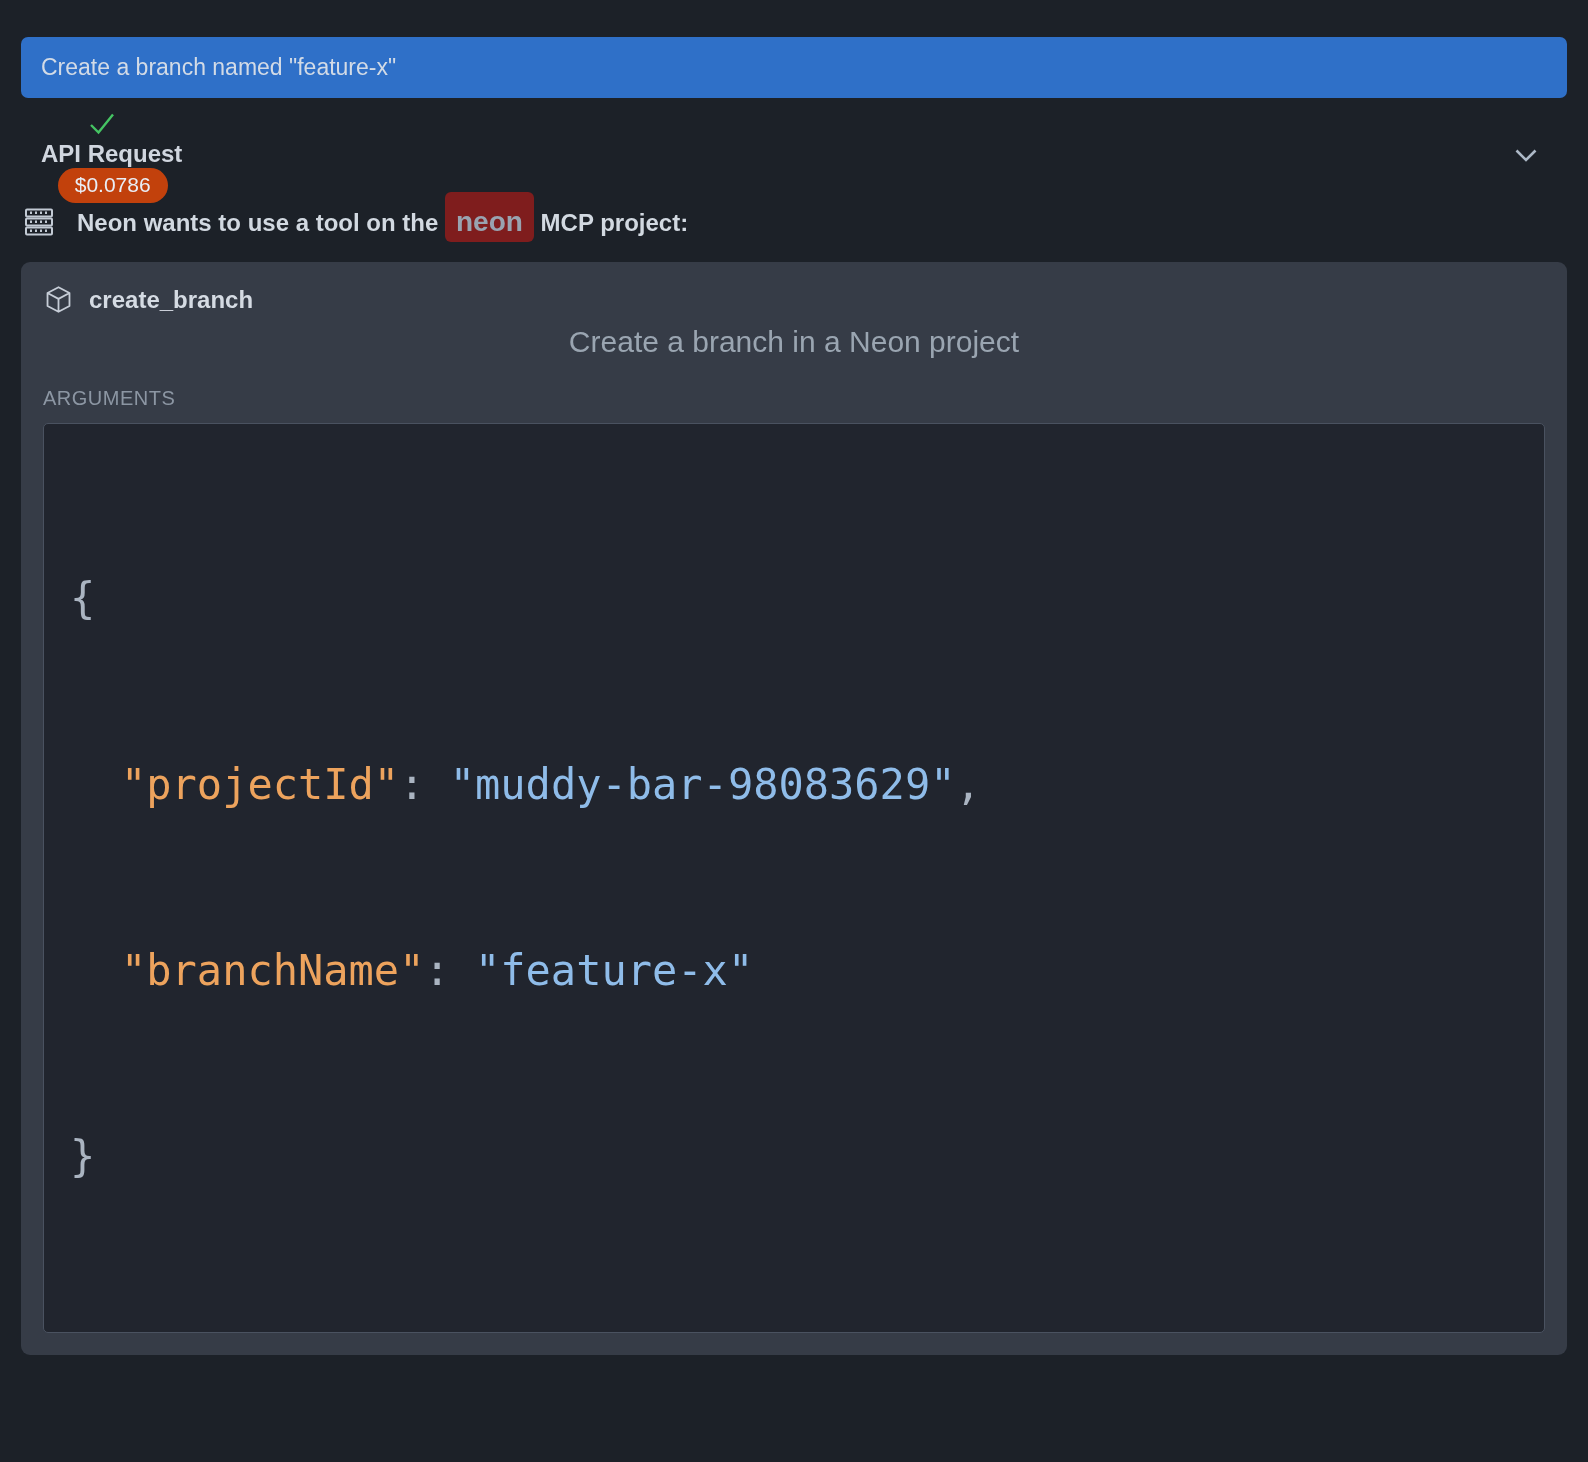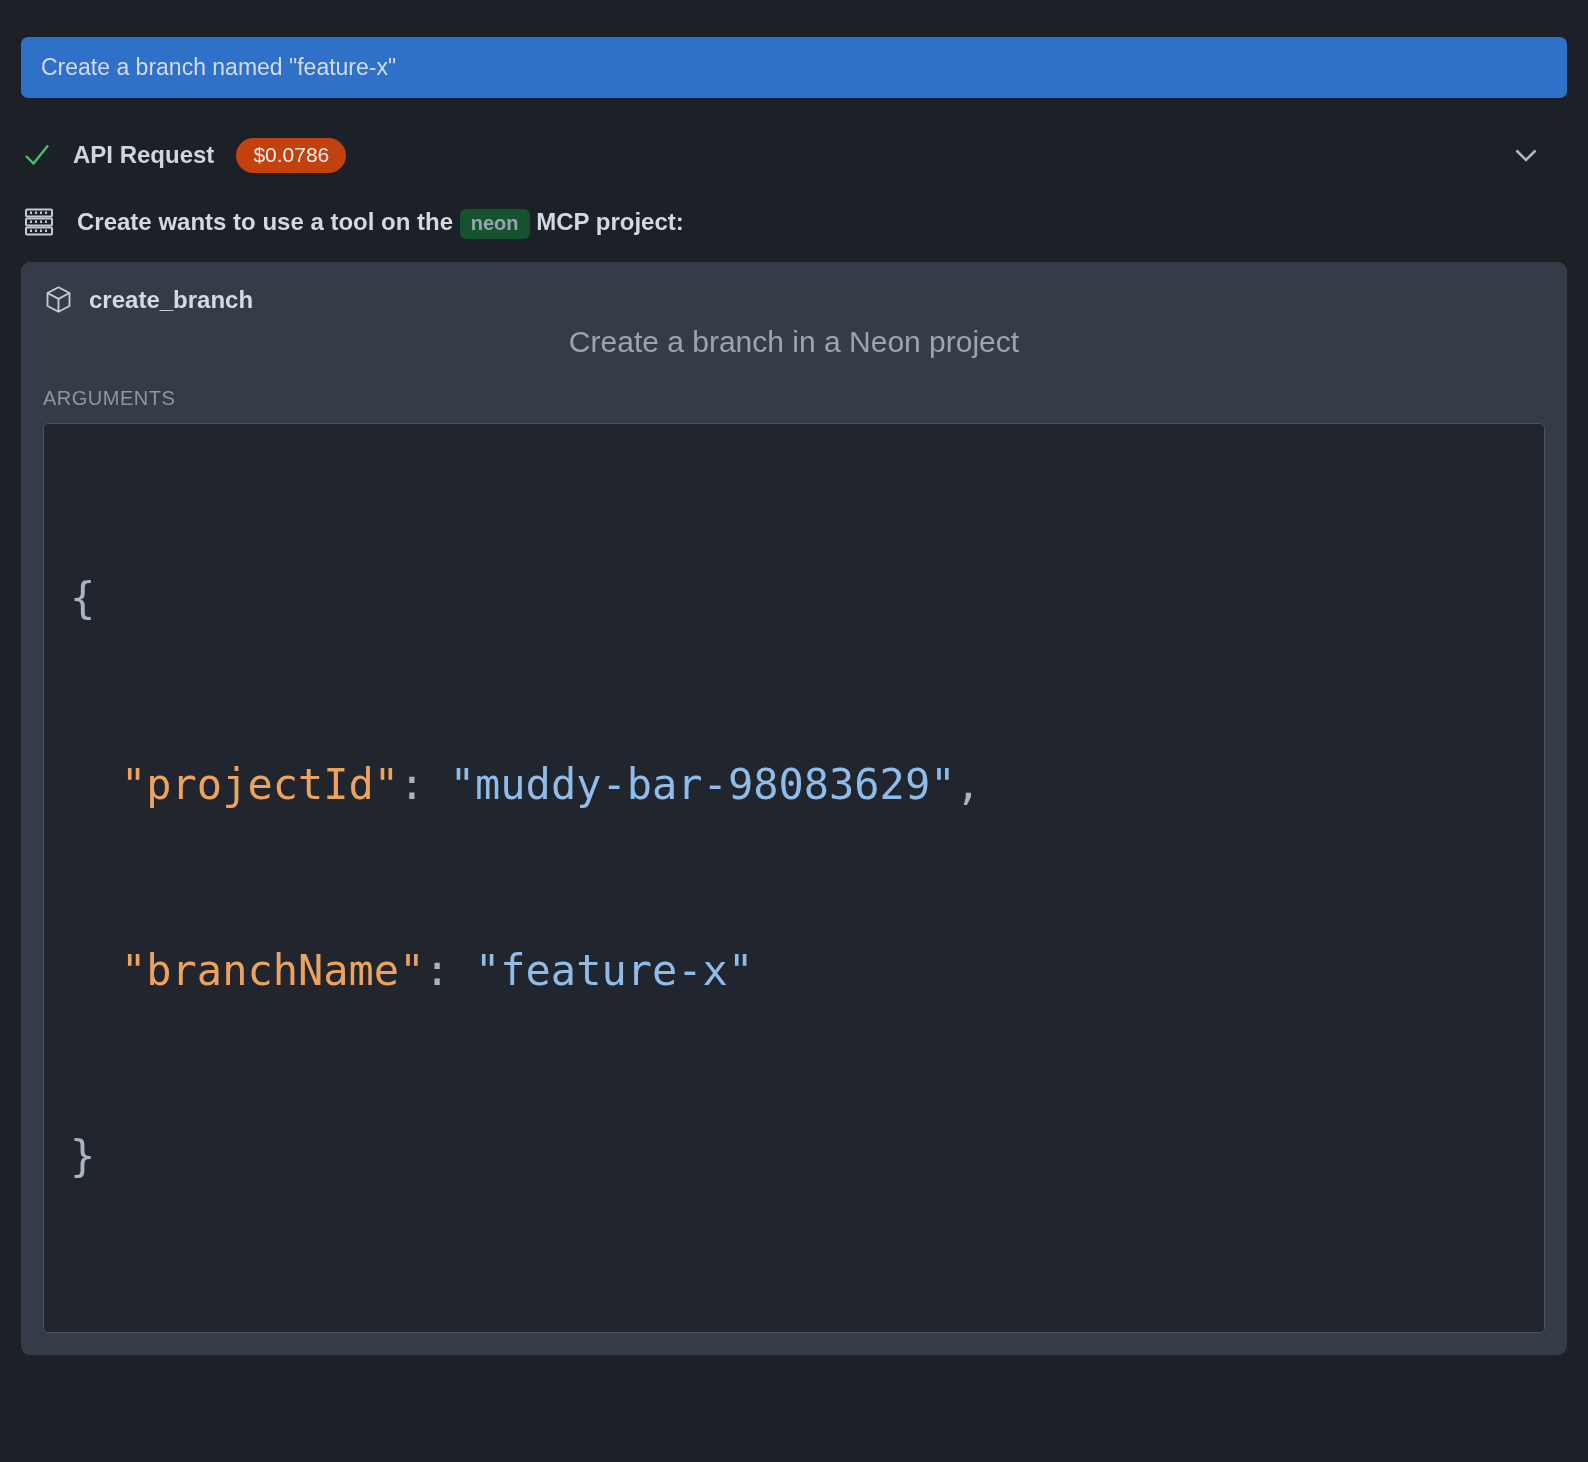--- a/index.html
+++ b/index.html
@@ -20,21 +20,21 @@
     padding: 0 20px;
     margin-bottom: 34px;
     cursor: pointer;
   }
   .banner-text { color: #d3dbe6; font-size: 23px; }
   
   .api-row {
     display: flex; align-items: center; justify-content: space-between;
     height: 46px;
   }
-  .api-left { display: flex; align-items: center; }
+  .api-left { display: flex; align-items: center; flex-direction: column; }
   .api-label { color: #d0d6df; font-size: 24px; font-weight: bold; margin-left: 20px; }
   .cost-badge {
     margin-left: 22px;
     background: #c2410c; color: #e9eef6;
     font-size: 21px;
     padding: 5px 17px 6px 17px;
     border-radius: 18px;
   }
   .chevron { margin-right: 25px; cursor: pointer; flex-shrink: 0; }
   
@@ -55,24 +55,24 @@
     display: inline-block;
   }
   
   .tool-ask {
     margin-top: 26px;
     display: flex; align-items: center;
   }
   .tool-ask-text { margin-left: 20px; color: #d2d9e1; font-size: 24px; font-weight: bold; }
   .server-chip {
     font-weight: 600;
-    background: #14532d; color: #99a3b0;
+    background: #7f1d1d; color: #99a3b0;
     border-radius: 6px;
-    padding: 3px 11px 5px 11px;
-    font-size: 20px;
+    padding: 14px 11px 5px 11px;
+    font-size: 28px;
   }
   
   .tool-card {
     margin-top: 22px;
     background: #363c47;
     border-radius: 9px;
     padding: 22px 22px 22px 22px;
   }
   .tool-title-row { display: flex; align-items: center; }
   .tool-title { margin-left: 15px; color: #d5dbe3; font-size: 24px; font-weight: bold; }
@@ -126,21 +126,21 @@
     <svg width="36" height="36" viewBox="0 0 36 36" fill="none">
       <g stroke="#c2cad4" stroke-width="2">
         <rect x="5" y="5.5" width="26" height="7" rx="1"></rect>
         <path d="M10 7.5 V10 M15 7.5 V10 M20 7.5 V10 M25 7.5 V10"></path>
         <rect x="5" y="14.5" width="26" height="7" rx="1"></rect>
         <path d="M10 16.5 V19 M15 16.5 V19 M20 16.5 V19 M25 16.5 V19"></path>
         <rect x="5" y="23.5" width="26" height="7" rx="1"></rect>
         <path d="M10 25.5 V28 M15 25.5 V28 M20 25.5 V28 M25 25.5 V28"></path>
       </g>
     </svg>
-    <div class="tool-ask-text"><span>Create wants to use a tool on the </span><span class="server-chip">neon</span><span> MCP project:</span></div>
+    <div class="tool-ask-text"><span>Neon wants to use a tool on the </span><span class="server-chip">neon</span><span> MCP project:</span></div>
   </div>
 
   <div class="tool-card">
     <div class="tool-title-row">
       <svg width="31" height="31" viewBox="0 0 24 24" fill="none">
         <path d="M12 2.5 L20.5 7 V17 L12 21.5 L3.5 17 V7 Z M3.5 7 L12 11.5 L20.5 7 M12 11.5 V21.5" stroke="#c6cdd7" stroke-width="1.4" stroke-linejoin="round"></path>
       </svg>
       <span class="tool-title">create_branch</span>
     </div>
     <div class="tool-desc">Create a branch in a Neon project</div>

